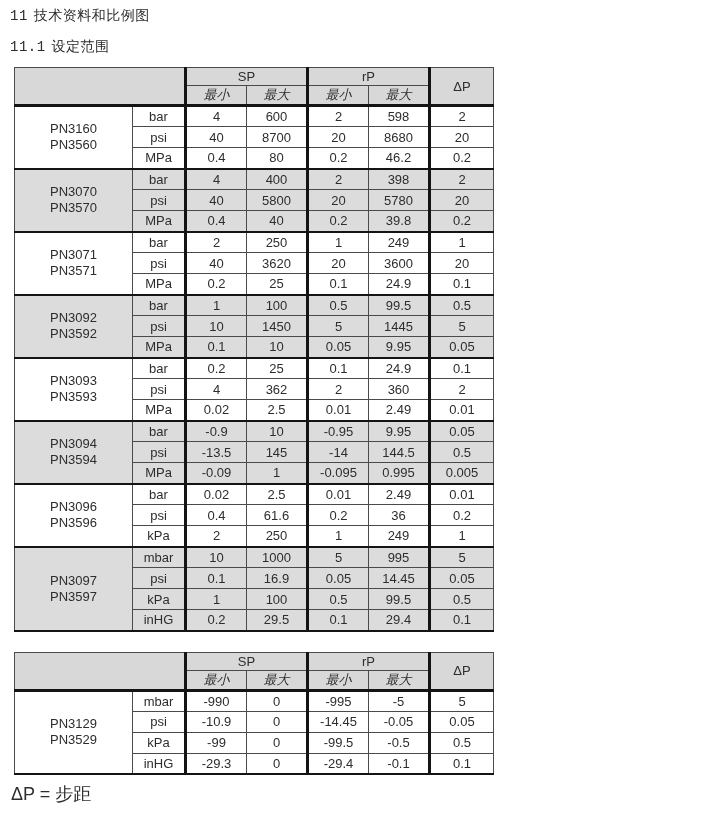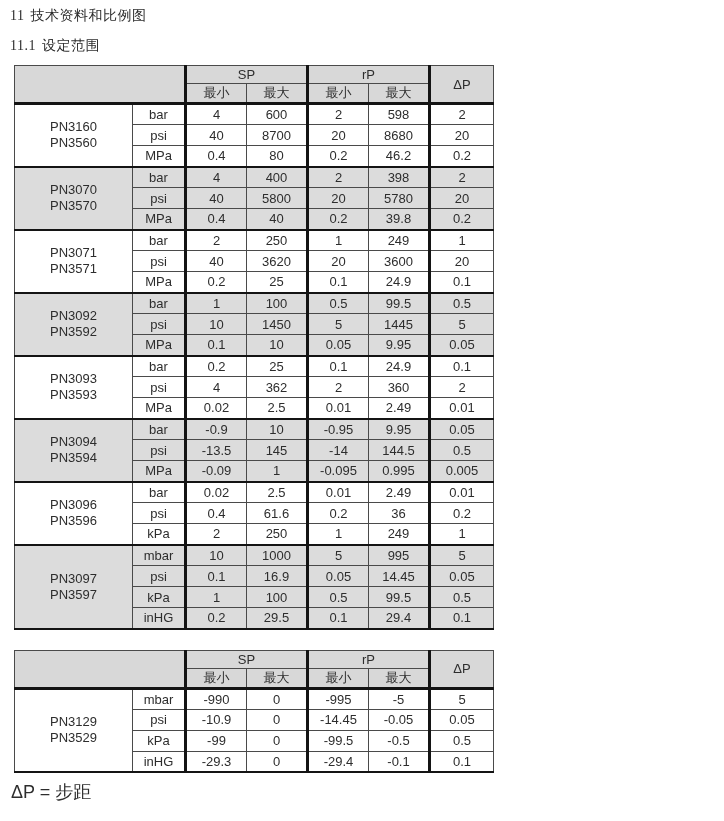--- a/index.html
+++ b/index.html
@@ -12,42 +12,42 @@
   }
   *{box-sizing:border-box;}
   html,body{margin:0;padding:0;}
   body{
     width:724px;height:821px;background:var(--bg);
     font-family:"Liberation Sans","DejaVu Sans",sans-serif;
     color:var(--text);
     padding:7px 0 0 10px;
   }
   .title-line{font-size:14px;line-height:17px;letter-spacing:0.5px;}
-  .title-num{font-family:Liberation Serif, serif;margin-right:6px;}
+  .title-num{font-family:Liberation Mono, monospace;margin-right:6px;}
   .subtitle-line{margin-top:13px;margin-bottom:11px;}
   table{
     border-collapse:collapse;
     table-layout:fixed;
     margin-left:4px;
     border:1px solid var(--thin);
     border-bottom:2px solid var(--thick);
   }
   th,td{
     border:1px solid var(--thin);
     font-size:13px;
     font-weight:normal;
     text-align:center;
     vertical-align:middle;
     padding:0 2px;
     overflow:hidden;
     white-space:nowrap;
   }
   thead th{background:var(--header-gray);height:18px;}
   thead .corner{background:var(--header-gray);}
-  thead tr:last-child th{border-bottom:3px solid var(--thick);}
+  thead tr:last-child th{border-bottom:3px solid var(--thick);font-style:italic;}
   th.rspan{border-bottom:3px solid var(--thick);}
   .bl-thick{border-left:3px solid var(--thick) !important;}
   tbody td{height:21px;}
   tbody tr.band-gray td{background:var(--band-gray);}
   tbody tr.band-white td{background:#ffffff;}
   tbody tr.group-start td{border-top:2px solid var(--thick);}
   td.model-cell{line-height:16px;}
   .table2-wrap{margin-top:20px;}
   .footnote{margin-top:7px;margin-left:1px;font-size:18px;}
 </style>

